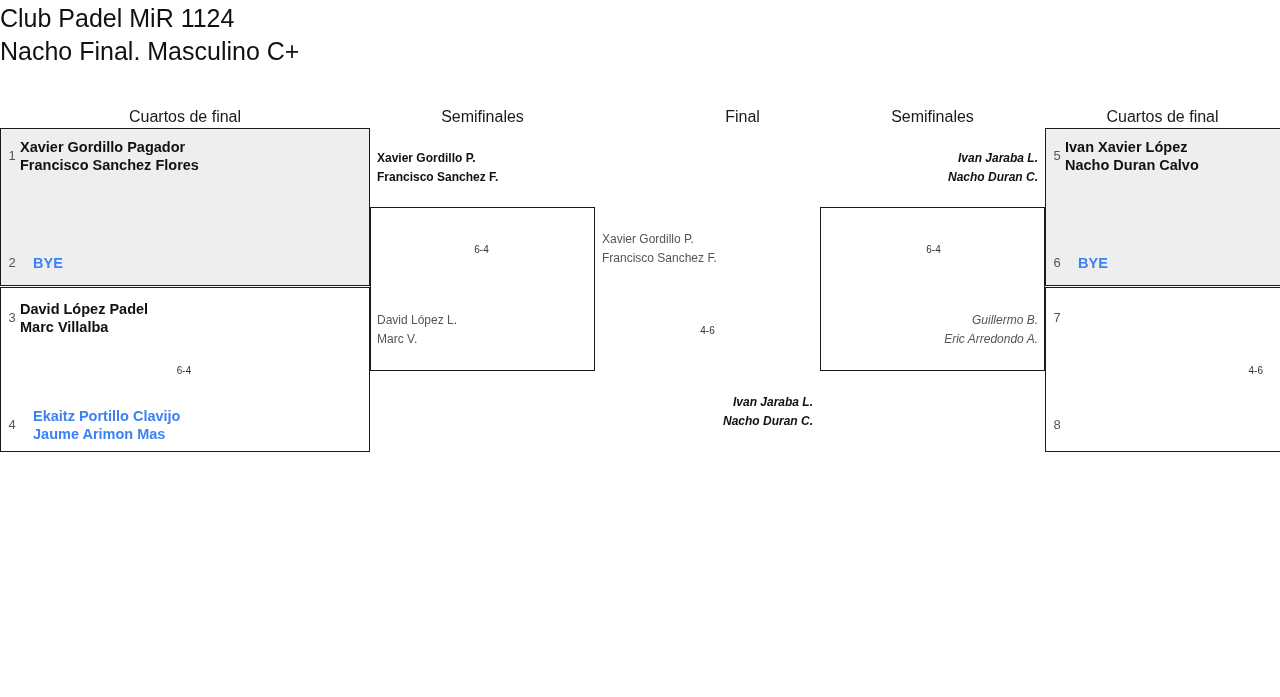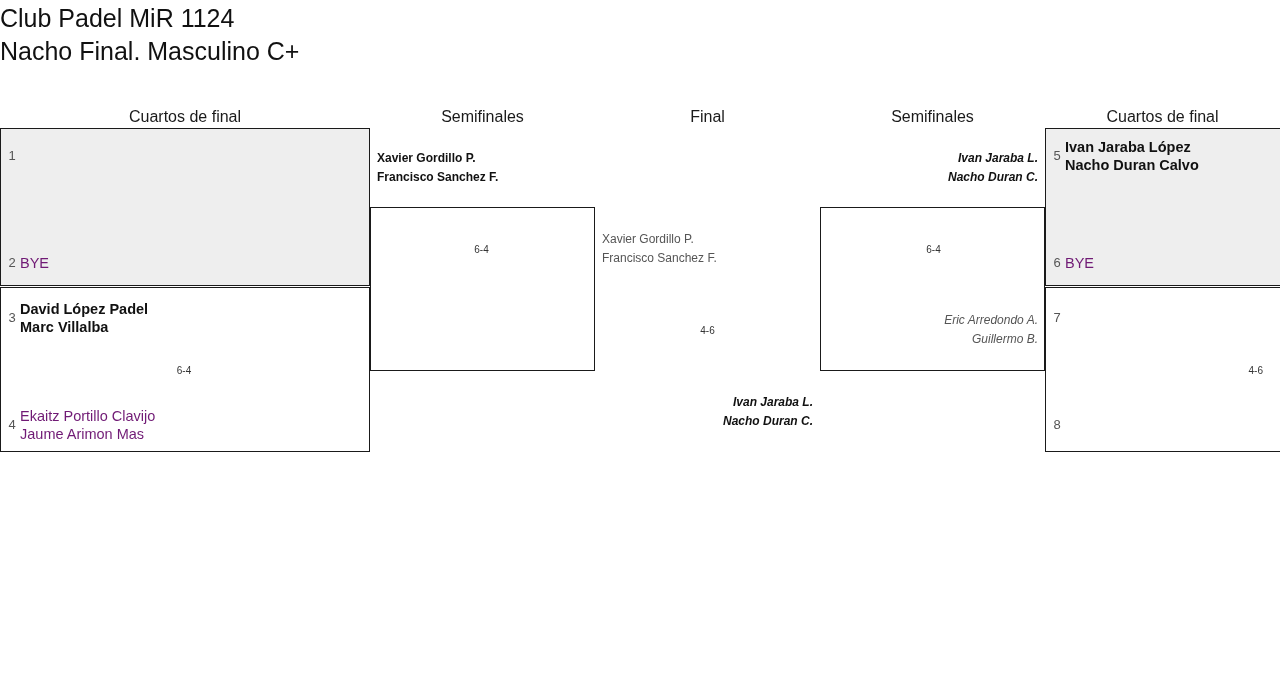--- a/index.html
+++ b/index.html
@@ -46,21 +46,21 @@
     display: flex; align-items: center;
     font-size: 14.5px; line-height: 18px;
   }
   .slot .seed {
     font-size: 13px; color: #555555; width: 16px;
     flex: 0 0 16px; text-align: center;
   }
   .slot .players { display: block; }
   .slot .players span { display: block; white-space: nowrap; }
   .winner .players span { font-weight: bold; color: #111111; }
-  .loser .players span { font-weight: normal; color: #701a75; }
+  .loser .players span { font-weight: bold; color: #3b82f6; margin-left: 13px; }
 
   
   .names {
     position: absolute;
     font-size: 12px; line-height: 19px; white-space: nowrap;
   }
   .names span { display: block; }
   .names.winner span { font-weight: bold; color: #111111; }
   .names.loser span { font-weight: normal; color: #555555; }
   .names.ralign { text-align: right; font-style: italic; }
@@ -78,28 +78,32 @@
 <div class="page">
 
   <div class="title-block">
     <span class="title-line">Club Padel MiR 1124</span>
     <span class="title-line">Nacho Final. Masculino C+</span>
   </div>
 
 
   <div class="round-head" style="left:0px; width:370px;">Cuartos de final</div>
   <div class="round-head" style="left:370px; width:225px;">Semifinales</div>
-  <div class="round-head" style="left:595px; width:225px;">Final</div>
+  <div class="round-head" style="left:630px; width:225px;">Final</div>
   <div class="round-head" style="left:820px; width:225px;">Semifinales</div>
   <div class="round-head" style="left:1045px; width:235px;">Cuartos de final</div>
 
   <div class="box shaded" style="left:0px; top:128px; width:370px; height:158px;">
   </div>
   <div class="slot winner" style="left:4px; top:136px; width:360px; height:40px;">
     <span class="seed">1</span>
+    <span class="players">
+      <span>Xavier Gordillo Pagador</span>
+      <span>Francisco Sanchez Flores</span>
+    </span>
   </div>
   <div class="slot loser" style="left:4px; top:253px; width:360px; height:20px;">
     <span class="seed">2</span>
     <span class="players">
       <span>BYE</span>
     </span>
   </div>
 
   <div class="box" style="left:0px; top:287px; width:370px; height:165px;">
   </div>
@@ -119,49 +123,53 @@
     </span>
   </div>
 
   <div class="names winner" style="left:377px; top:149px;">
     <span>Xavier Gordillo P.</span>
     <span>Francisco Sanchez F.</span>
   </div>
   <div class="box" style="left:370px; top:207px; width:225px; height:164px;">
   </div>
   <div class="score" style="left:370px; top:241px; width:223px; text-align:center;">6-4</div>
+  <div class="names loser" style="left:377px; top:311px;">
+    <span>David López L.</span>
+    <span>Marc V.</span>
+  </div>
 
   <div class="names loser" style="left:602px; top:230px;">
     <span>Xavier Gordillo P.</span>
     <span>Francisco Sanchez F.</span>
   </div>
   <div class="score" style="left:595px; top:322px; width:225px; text-align:center;">4-6</div>
   <div class="names winner ralign" style="left:595px; top:393px; width:218px;">
     <span>Ivan Jaraba L.</span>
     <span>Nacho Duran C.</span>
   </div>
 
   <div class="names winner ralign" style="left:820px; top:149px; width:218px;">
     <span>Ivan Jaraba L.</span>
     <span>Nacho Duran C.</span>
   </div>
   <div class="box" style="left:820px; top:207px; width:225px; height:164px;">
   </div>
   <div class="score" style="left:822px; top:241px; width:223px; text-align:center;">6-4</div>
   <div class="names loser ralign" style="left:820px; top:311px; width:218px;">
+    <span>Guillermo B.</span>
     <span>Eric Arredondo A.</span>
-    <span>Guillermo B.</span>
   </div>
 
   <div class="box shaded" style="left:1045px; top:128px; width:245px; height:158px;">
   </div>
   <div class="slot winner" style="left:1049px; top:136px; width:230px; height:40px;">
     <span class="seed">5</span>
     <span class="players">
-      <span>Ivan Jaraba López</span>
+      <span>Ivan Xavier López</span>
       <span>Nacho Duran Calvo</span>
     </span>
   </div>
   <div class="slot loser" style="left:1049px; top:253px; width:230px; height:20px;">
     <span class="seed">6</span>
     <span class="players">
       <span>BYE</span>
     </span>
   </div>
 

